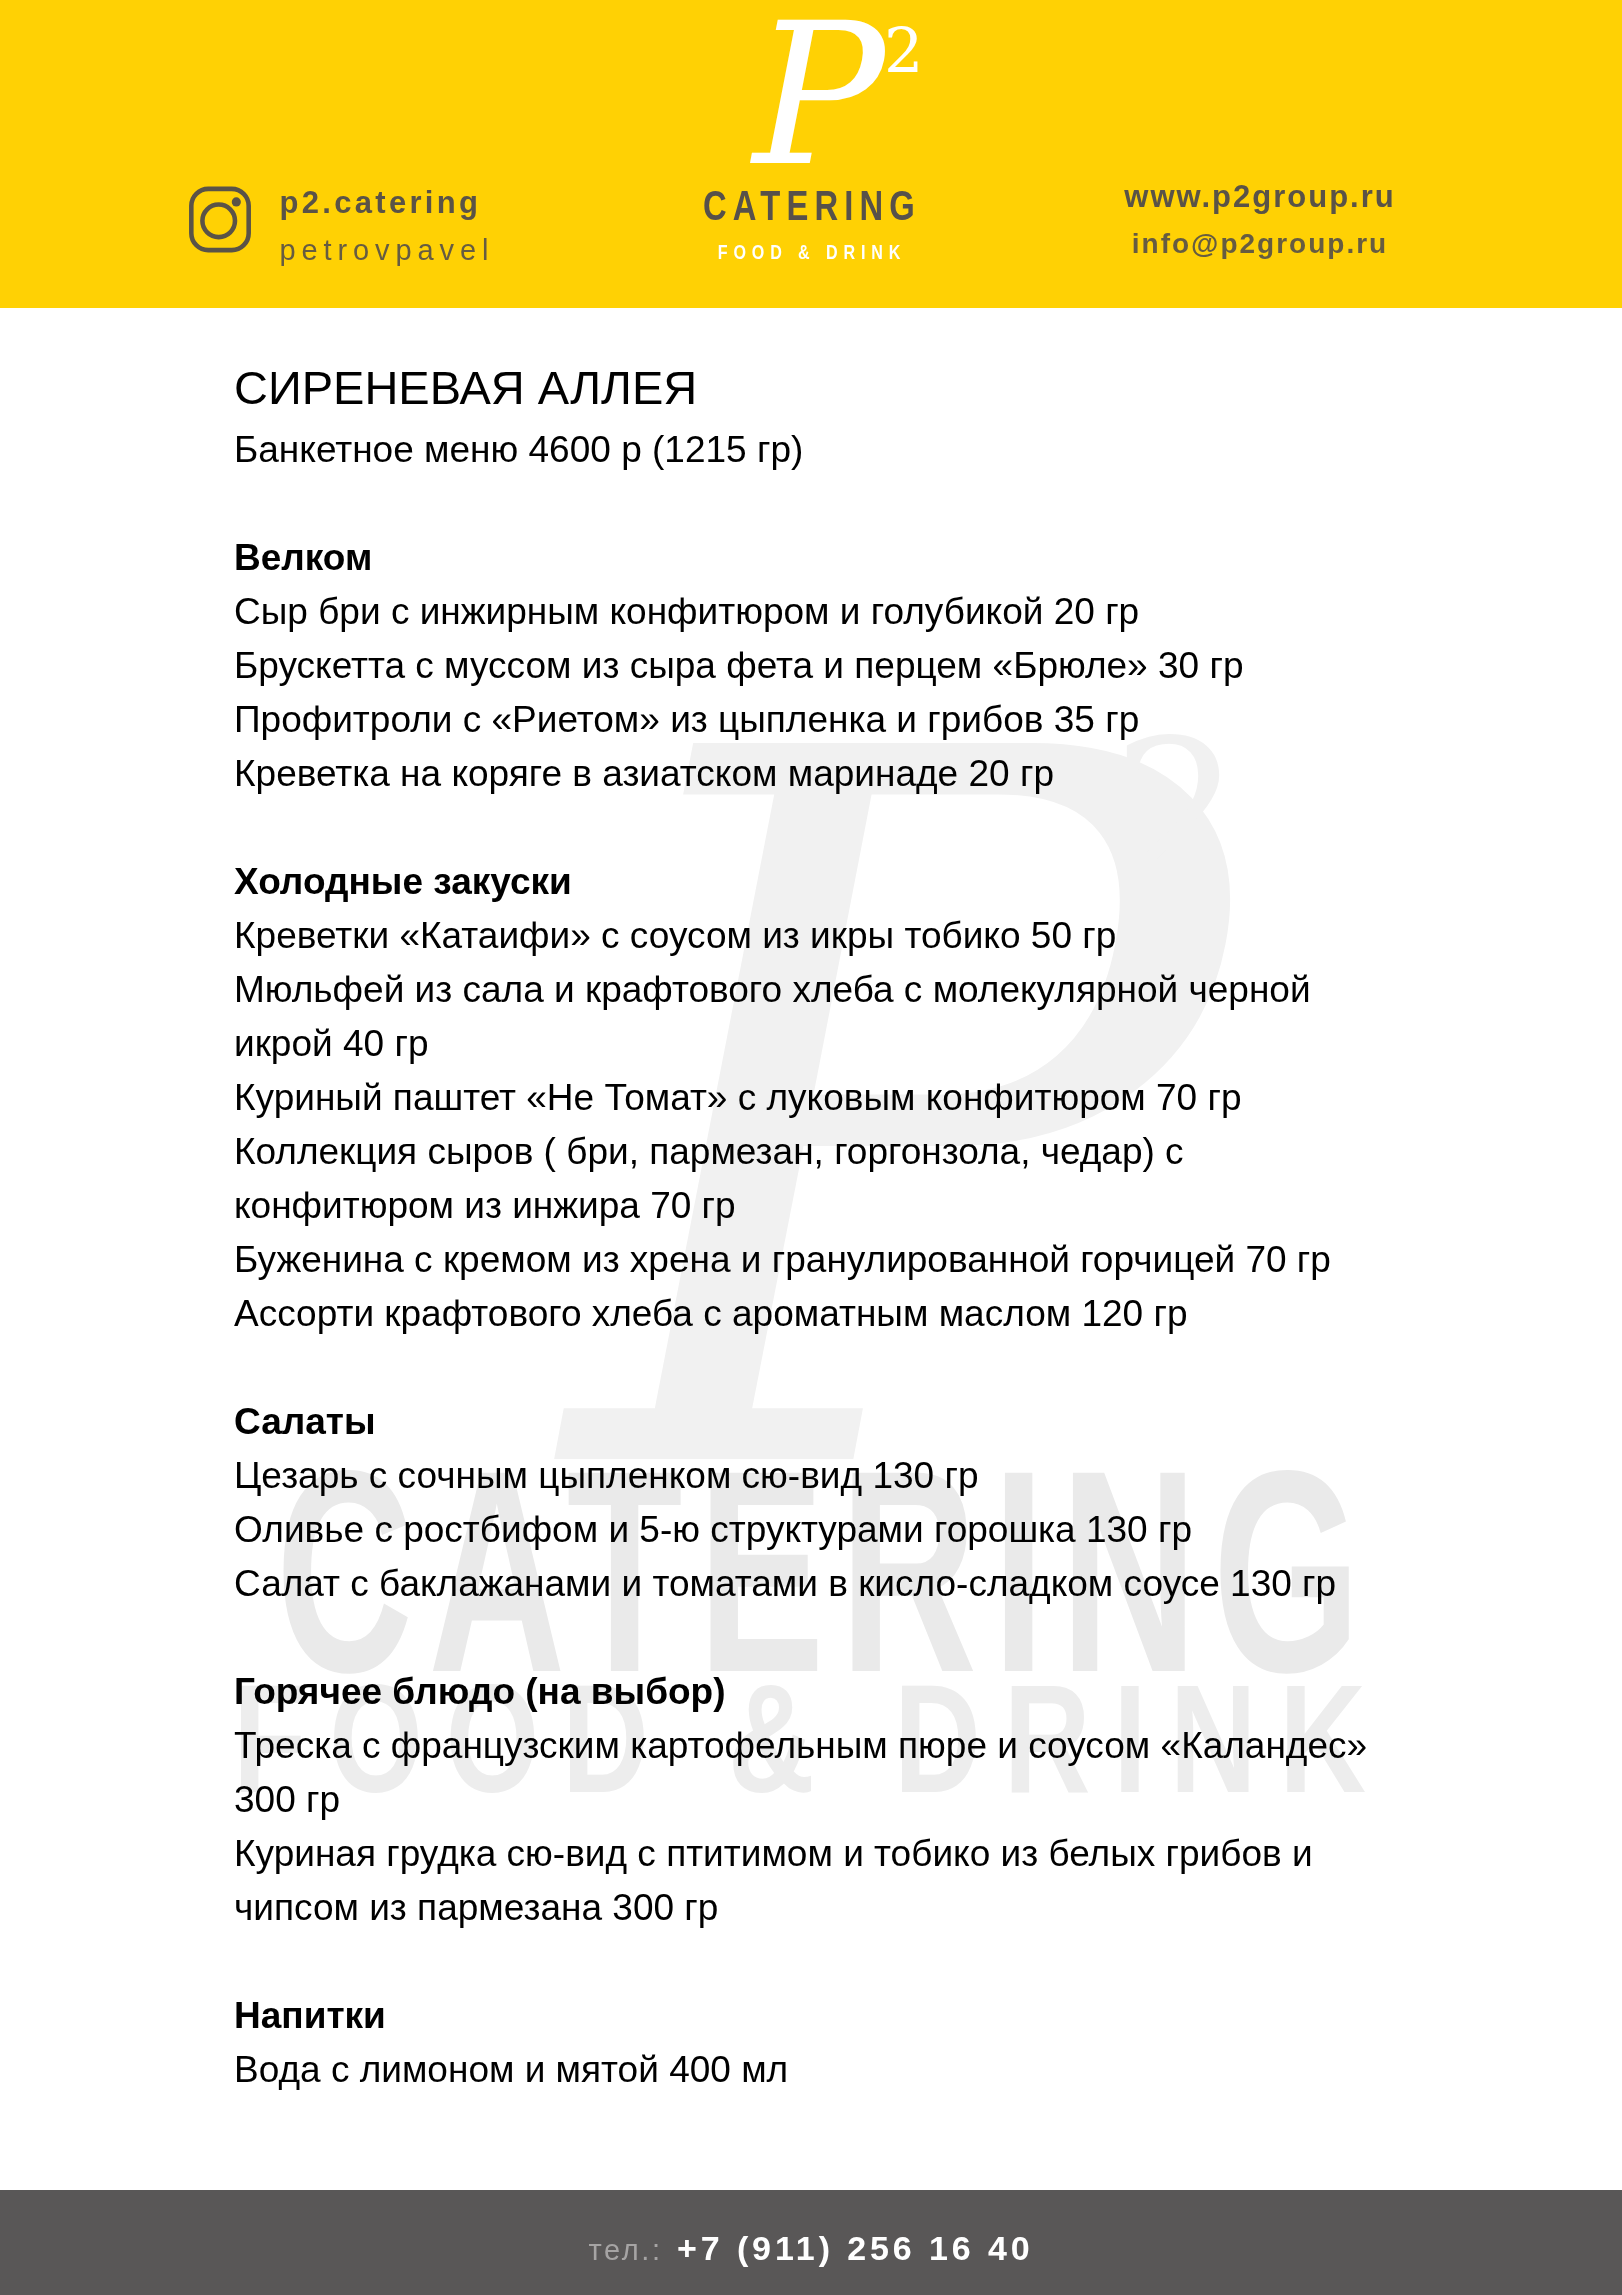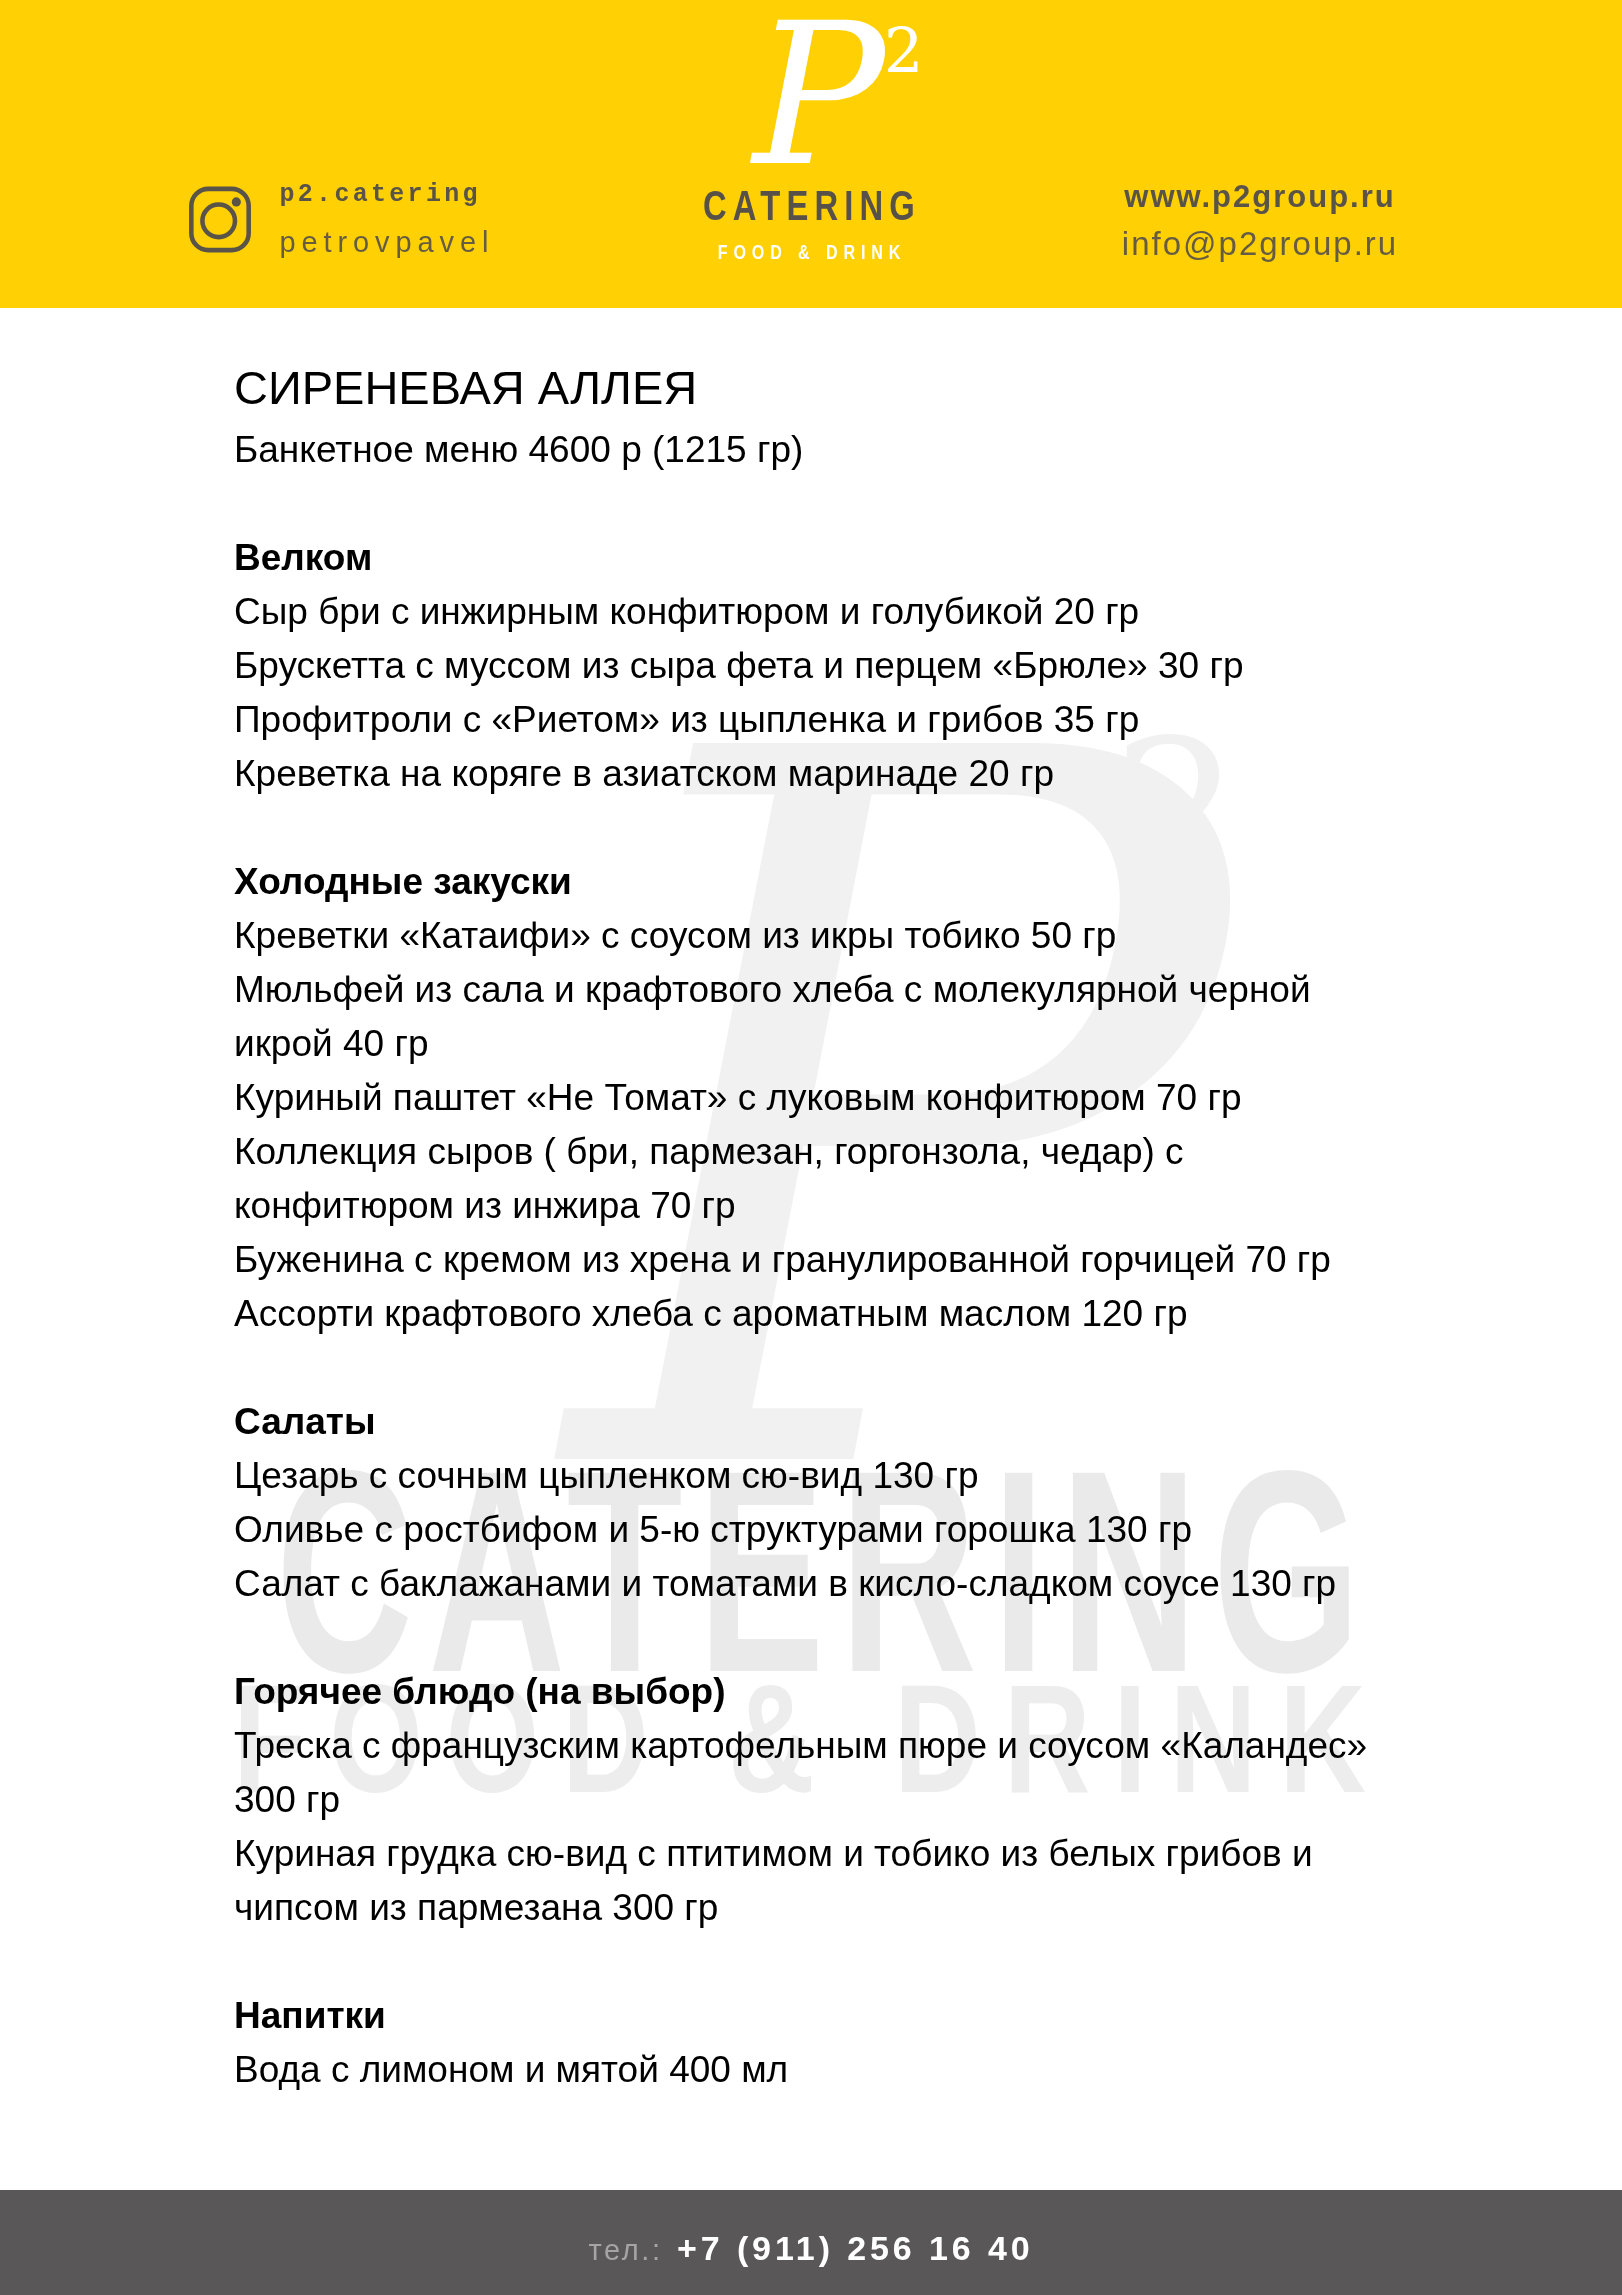--- a/index.html
+++ b/index.html
@@ -13,21 +13,21 @@
   }
 
   
   .header-band{
     position:absolute; left:0; top:0; width:1622px; height:308px;
     background:#FFD104;
   }
   .insta-block{position:absolute; left:188px; top:175px; display:flex; color:#5A5347;}
   .insta-icon{width:64px; height:73px; margin-top:7.9px;}
   .insta-text{margin-left:27.5px;}
-  .insta-handle{font-size:25px; font-weight:700; letter-spacing:3.3px; line-height:39px; margin-top:0;font-family:Liberation Mono, monospace;}
+  .insta-handle{font-size:31px; font-weight:700; letter-spacing:3.3px; line-height:39px; margin-top:8px;}
   .insta-user{font-size:29px; font-weight:400; letter-spacing:5.9px; line-height:35px; margin-top:10.5px; opacity:.92;}
 
   .logo-block{position:absolute; left:622px; top:0; width:380px; height:308px;}
   .logo-letter{
     position:absolute; left:131px; top:-3.3px;
     font-family:"DejaVu Serif", serif; font-style:italic;
     font-size:196px; line-height:196px; color:#ffffff;
   }
   .logo-sup{
     position:absolute; left:262px; top:19.6px;
@@ -42,21 +42,21 @@
   }
   .logo-tagline{
     position:absolute; left:0; top:241px; width:380px; text-align:center;
     font-size:19.6px; font-weight:700; letter-spacing:7.2px; color:#ffffff;
     transform:scaleX(.82); transform-origin:center;
     white-space:nowrap;
   }
 
   .contacts-block{position:absolute; left:1106px; top:175px; width:308px; text-align:center; color:#5A5347;}
   .contact-site{font-size:31px; font-weight:700; letter-spacing:2px; line-height:38px; margin-top:2.6px;}
-  .contact-email{font-size:33px; font-weight:400; letter-spacing:2px; line-height:34px; margin-top:11.8px; opacity:.92;}
+  .contact-email{font-size:28px; font-weight:700; letter-spacing:2px; line-height:34px; margin-top:11.8px; opacity:.92;}
 
   
   .watermark{position:absolute; left:0; top:0; width:1622px; height:2295px; z-index:0; pointer-events:none;}
   .wm-letter{
     position:absolute; left:569px; top:628px;
     font-family:"DejaVu Serif", serif; font-style:italic;
     font-size:982px; line-height:982px; color:#F1F1F1;
   }
   .wm-sup{
     position:absolute; left:1112px; top:713px;

